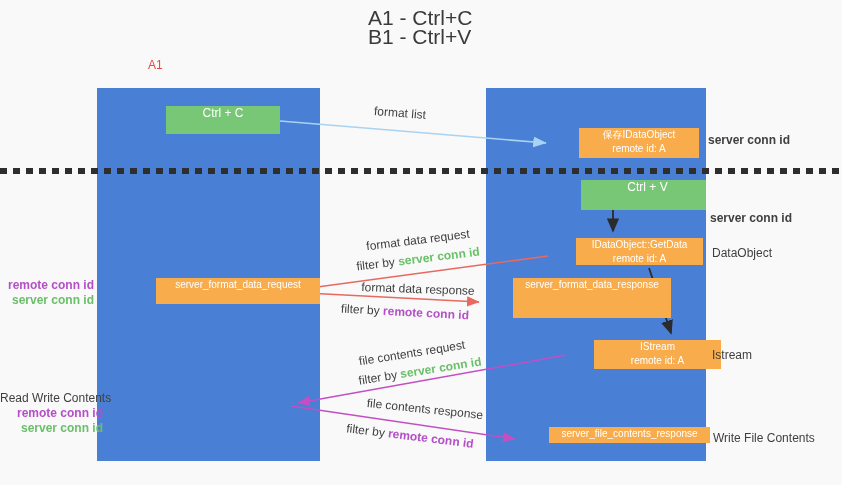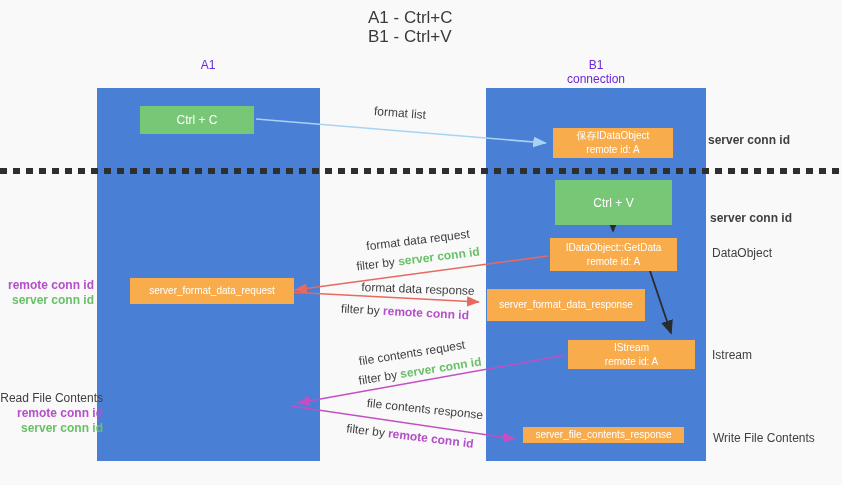--- a/index.html
+++ b/index.html
@@ -1,27 +1,27 @@
 <!DOCTYPE html>
 <html><head>
 <meta charset="utf-8">
 <style>
   html,body{margin:0;padding:0;background:#f9f9f9;font-family:"Liberation Sans",sans-serif;}
   .stage{position:relative;width:842px;height:485px;background:#f9f9f9;overflow:hidden;}
 
-  .title{position:absolute;left:368px;top:8px;font-size:17px;color:#3a3a3a;line-height:19px;}
+  .title{position:absolute;left:368px;top:8px;font-size:21px;color:#3a3a3a;line-height:19px;}
 
-  .col-header{position:absolute;font-size:12px;color:#6d28d9;text-align:center;line-height:14px;width:120px;}
+  .col-header{position:absolute;font-size:12px;color:#ef4444;line-height:14px;width:120px;}
   .lifeline{position:absolute;background:#4a7fd6;}
 
   .dotted{position:absolute;left:0;top:168px;width:842px;height:6px;
     background:repeating-linear-gradient(90deg,#2e2e2e 0 7px,transparent 7px 13px);}
 
-  .node{position:absolute;display:flex;flex-direction:column;align-items:center;justify-content:center;
-    color:#ffffff;text-align:center;white-space:nowrap;z-index:3;}
+  .node{position:absolute;display:flex;flex-direction:column;align-items:center;
+    color:#ffffff;text-align:center;white-space:nowrap;z-index:3;margin-left:26px;}
   .green-btn{background:#77c777;font-size:12px;}
   .orange{background:#f8ac4b;font-size:10px;line-height:14px;}
 
   .overlay{position:absolute;left:0;top:0;z-index:2;pointer-events:none;}
   .s-blue{stroke:#a9d3f2;stroke-width:1.6;}
   .s-red{stroke:#e8695f;stroke-width:1.5;}
   .s-magenta{stroke:#c34fc3;stroke-width:1.5;}
   .s-black{stroke:#2b2b2b;stroke-width:1.8;}
 
   .alabel{position:absolute;font-size:12px;color:#3f3f3f;white-space:nowrap;z-index:4;}
@@ -36,24 +36,20 @@
 
 <div class="stage">
 
   <div class="title">
     <div>A1 - Ctrl+C</div>
     <div>B1 - Ctrl+V</div>
   </div>
 
   <div class="col-header" style="left:148px;top:58px;">
     <div>A1</div>
-  </div>
-  <div class="col-header" style="left:536px;top:58px;">
-    <div>B1</div>
-    <div>connection</div>
   </div>
 
   <div class="lifeline" style="left:97px;top:88px;width:223px;height:373px;"></div>
   <div class="lifeline" style="left:486px;top:88px;width:220px;height:373px;"></div>
 
   <div class="dotted"></div>
 
   <svg class="overlay" width="842" height="485" viewBox="0 0 842 485">
     <defs>
       <marker id="m-blue" markerWidth="9" markerHeight="8" refX="8" refY="3.4" orient="auto">
@@ -80,34 +76,34 @@
 
   <div class="node green-btn" style="left:140px;top:106px;width:114px;height:28px;">
     <span>Ctrl + C</span>
   </div>
 
   <div class="node orange" style="left:553px;top:128px;width:120px;height:30px;">
     <span>保存IDataObject</span>
     <span>remote id: A</span>
   </div>
 
-  <div class="node green-btn" style="left:555px;top:180px;width:117px;height:45px;">
+  <div class="node green-btn" style="left:555px;top:180px;width:117px;height:30px;padding-left:8px;">
     <span>Ctrl + V</span>
   </div>
 
-  <div class="node orange" style="left:550px;top:238px;width:127px;height:33px;">
+  <div class="node orange" style="left:550px;top:238px;width:127px;height:27px;">
     <span>IDataObject::GetData</span>
     <span>remote id: A</span>
   </div>
 
   <div class="node orange" style="left:130px;top:278px;width:164px;height:26px;">
     <span>server_format_data_request</span>
   </div>
 
-  <div class="node orange" style="left:487px;top:289px;width:158px;height:32px;">
+  <div class="node orange" style="left:487px;top:278px;width:158px;height:40px;">
     <span>server_format_data_response</span>
   </div>
 
   <div class="node orange" style="left:568px;top:340px;width:127px;height:29px;">
     <span>IStream</span>
     <span>remote id: A</span>
   </div>
 
 
   <div class="node orange" style="left:523px;top:427px;width:161px;height:16px;">
@@ -145,18 +141,18 @@
   <div class="side-right" style="left:712px;top:246px;text-align:right;">DataObject</div>
   <div class="side-right" style="left:712px;top:348px;">Istream</div>
   <div class="side-right" style="left:713px;top:431px;">Write File Contents</div>
 
   <div class="left-stack" style="left:0;top:278px;width:94px;">
     <div class="p">remote conn id</div>
     <div class="g">server conn id</div>
   </div>
 
   <div class="left-stack" style="left:0;top:391px;width:103px;">
-    <div style="color:#3f3f3f;">Read File Contents</div>
+    <div style="color:#3f3f3f;">Read Write Contents</div>
     <div class="p">remote conn id</div>
     <div class="g">server conn id</div>
   </div>
 
 </div>
 
 </body></html>

